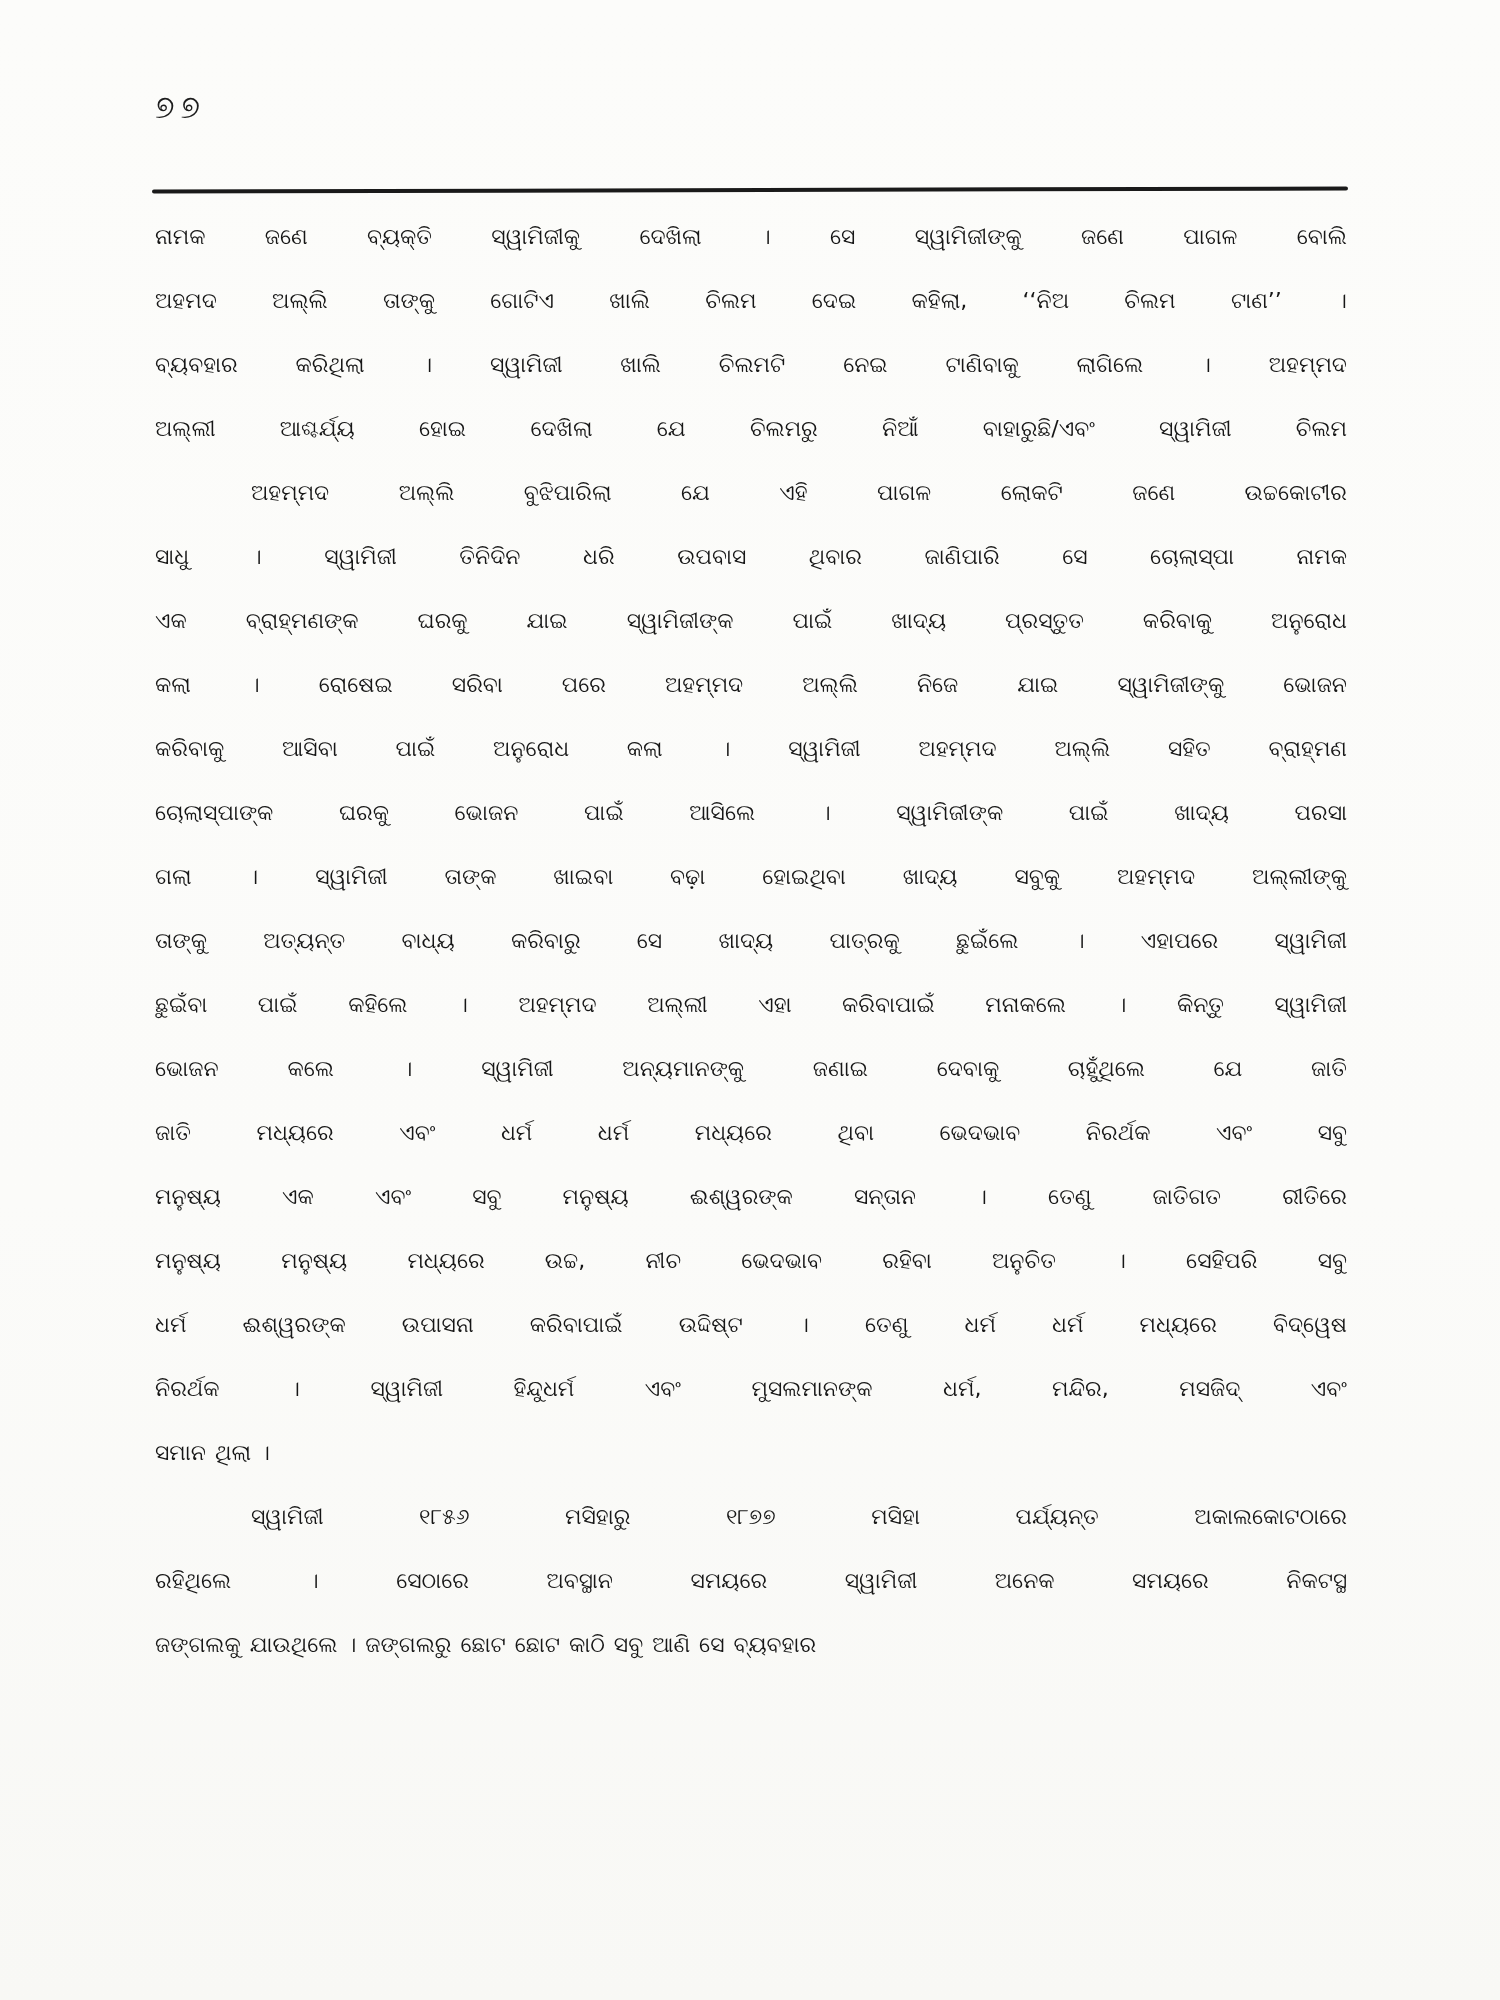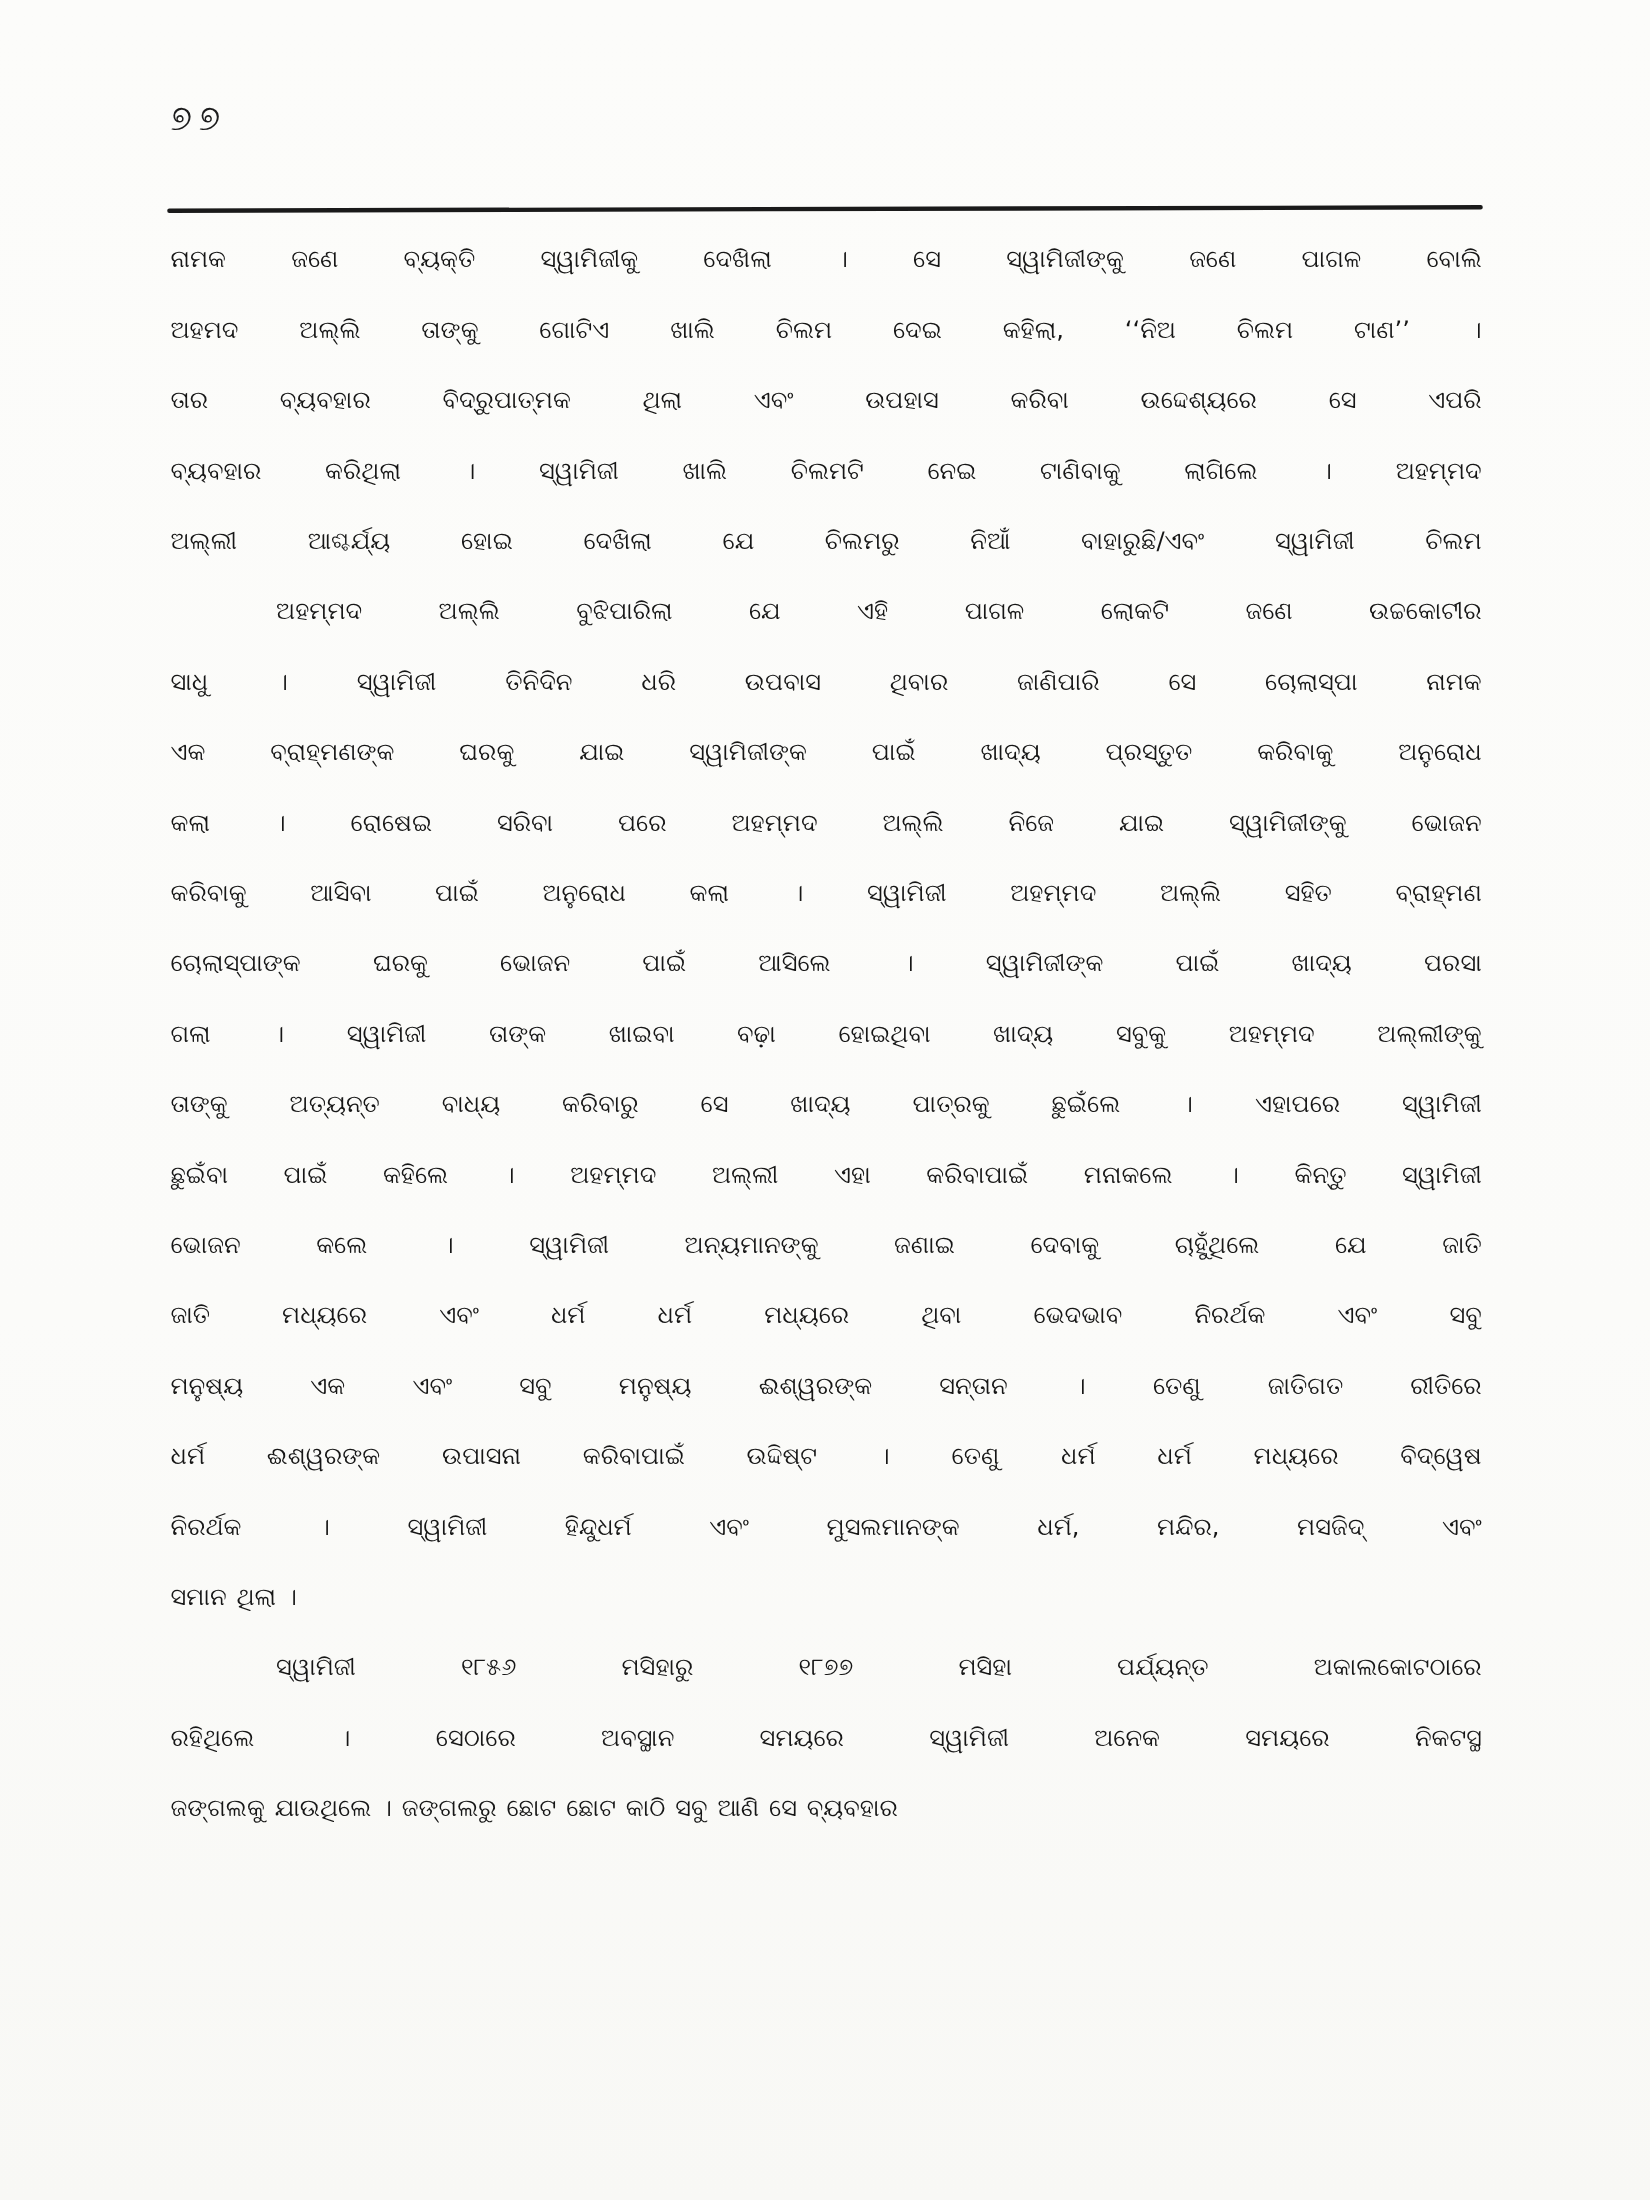--- a/index.html
+++ b/index.html
@@ -64,37 +64,37 @@
 </head>
 <body>
 
 <div class="page">
   <div class="page-number">୭୭</div>
   <div class="header-rule"></div>
   <div class="text-block">
       <div class="para">
         <div class="line">ନାମକ ଜଣେ ବ୍ୟକ୍ତି ସ୍ୱାମିଜୀକୁ ଦେଖିଲା । ସେ ସ୍ୱାମିଜୀଙ୍କୁ ଜଣେ ପାଗଳ ବୋଲି</div>
         <div class="line">ଅହମଦ ଅଲ୍ଲି ତାଙ୍କୁ ଗୋଟିଏ ଖାଲି ଚିଲମ ଦେଇ କହିଲା, ‘‘ନିଅ ଚିଲମ ଟାଣ’’ ।</div>
-        <div class="line">ତାର ବ୍ୟବହାର ବିଦ୍ରୁପାତ୍ମକ ଥିଲା ଏବଂ ଉପହାସ କରିବା ଉଦ୍ଦେଶ୍ୟରେ ସେ ଏପରି</div>
         <div class="line">ବ୍ୟବହାର କରିଥିଲା । ସ୍ୱାମିଜୀ ଖାଲି ଚିଲମଟି ନେଇ ଟାଣିବାକୁ ଲାଗିଲେ । ଅହମ୍ମଦ</div>
         <div class="line">ଅଲ୍ଲୀ ଆଶ୍ଚର୍ଯ୍ୟ ହୋଇ ଦେଖିଲା ଯେ ଚିଲମରୁ ନିଆଁ ବାହାରୁଛି/ଏବଂ ସ୍ୱାମିଜୀ ଚିଲମ</div>
       </div>
       <div class="para">
         <div class="line indent">ଅହମ୍ମଦ ଅଲ୍ଲି ବୁଝିପାରିଲା ଯେ ଏହି ପାଗଳ ଲୋକଟି ଜଣେ ଉଚ୍ଚକୋଟୀର</div>
         <div class="line">ସାଧୁ । ସ୍ୱାମିଜୀ ତିନିଦିନ ଧରି ଉପବାସ ଥିବାର ଜାଣିପାରି ସେ ଚୋଲାସ୍ପା ନାମକ</div>
         <div class="line">ଏକ ବ୍ରାହ୍ମଣଙ୍କ ଘରକୁ ଯାଇ ସ୍ୱାମିଜୀଙ୍କ ପାଇଁ ଖାଦ୍ୟ ପ୍ରସ୍ତୁତ କରିବାକୁ ଅନୁରୋଧ</div>
         <div class="line">କଲା । ରୋଷେଇ ସରିବା ପରେ ଅହମ୍ମଦ ଅଲ୍ଲି ନିଜେ ଯାଇ ସ୍ୱାମିଜୀଙ୍କୁ ଭୋଜନ</div>
         <div class="line">କରିବାକୁ ଆସିବା ପାଇଁ ଅନୁରୋଧ କଲା । ସ୍ୱାମିଜୀ ଅହମ୍ମଦ ଅଲ୍ଲି ସହିତ ବ୍ରାହ୍ମଣ</div>
         <div class="line">ଚୋଲାସ୍ପାଙ୍କ ଘରକୁ ଭୋଜନ ପାଇଁ ଆସିଲେ । ସ୍ୱାମିଜୀଙ୍କ ପାଇଁ ଖାଦ୍ୟ ପରସା</div>
         <div class="line">ଗଲା । ସ୍ୱାମିଜୀ ତାଙ୍କ ଖାଇବା ବଢ଼ା ହୋଇଥିବା ଖାଦ୍ୟ ସବୁକୁ ଅହମ୍ମଦ ଅଲ୍ଲୀଙ୍କୁ</div>
         <div class="line">ତାଙ୍କୁ ଅତ୍ୟନ୍ତ ବାଧ୍ୟ କରିବାରୁ ସେ ଖାଦ୍ୟ ପାତ୍ରକୁ ଛୁଇଁଲେ । ଏହାପରେ ସ୍ୱାମିଜୀ</div>
         <div class="line">ଛୁଇଁବା ପାଇଁ କହିଲେ । ଅହମ୍ମଦ ଅଲ୍ଲୀ ଏହା କରିବାପାଇଁ ମନାକଲେ । କିନ୍ତୁ ସ୍ୱାମିଜୀ</div>
         <div class="line">ଭୋଜନ କଲେ । ସ୍ୱାମିଜୀ ଅନ୍ୟମାନଙ୍କୁ ଜଣାଇ ଦେବାକୁ ଚାହୁଁଥିଲେ ଯେ ଜାତି</div>
         <div class="line">ଜାତି ମଧ୍ୟରେ ଏବଂ ଧର୍ମ ଧର୍ମ ମଧ୍ୟରେ ଥିବା ଭେଦଭାବ ନିରର୍ଥକ ଏବଂ ସବୁ</div>
         <div class="line">ମନୁଷ୍ୟ ଏକ ଏବଂ ସବୁ ମନୁଷ୍ୟ ଈଶ୍ୱରଙ୍କ ସନ୍ତାନ । ତେଣୁ ଜାତିଗତ ରୀତିରେ</div>
+        <div class="line">ମନୁଷ୍ୟ ମନୁଷ୍ୟ ମଧ୍ୟରେ ଉଚ୍ଚ, ନୀଚ ଭେଦଭାବ ରହିବା ଅନୁଚିତ । ସେହିପରି ସବୁ</div>
         <div class="line">ଧର୍ମ ଈଶ୍ୱରଙ୍କ ଉପାସନା କରିବାପାଇଁ ଉଦ୍ଦିଷ୍ଟ । ତେଣୁ ଧର୍ମ ଧର୍ମ ମଧ୍ୟରେ ବିଦ୍ୱେଷ</div>
         <div class="line">ନିରର୍ଥକ । ସ୍ୱାମିଜୀ ହିନ୍ଦୁଧର୍ମ ଏବଂ ମୁସଲମାନଙ୍କ ଧର୍ମ, ମନ୍ଦିର, ମସଜିଦ୍ ଏବଂ</div>
         <div class="line last">ସମାନ ଥିଲା ।</div>
       </div>
       <div class="para">
         <div class="line indent">ସ୍ୱାମିଜୀ ୧୮୫୬ ମସିହାରୁ ୧୮୭୭ ମସିହା ପର୍ଯ୍ୟନ୍ତ ଅକାଲକୋଟଠାରେ</div>
         <div class="line">ରହିଥିଲେ । ସେଠାରେ ଅବସ୍ଥାନ ସମୟରେ ସ୍ୱାମିଜୀ ଅନେକ ସମୟରେ ନିକଟସ୍ଥ</div>
         <div class="line last">ଜଙ୍ଗଲକୁ ଯାଉଥିଲେ । ଜଙ୍ଗଲରୁ ଛୋଟ ଛୋଟ କାଠି ସବୁ ଆଣି ସେ ବ୍ୟବହାର</div>
       </div>
     </div>

